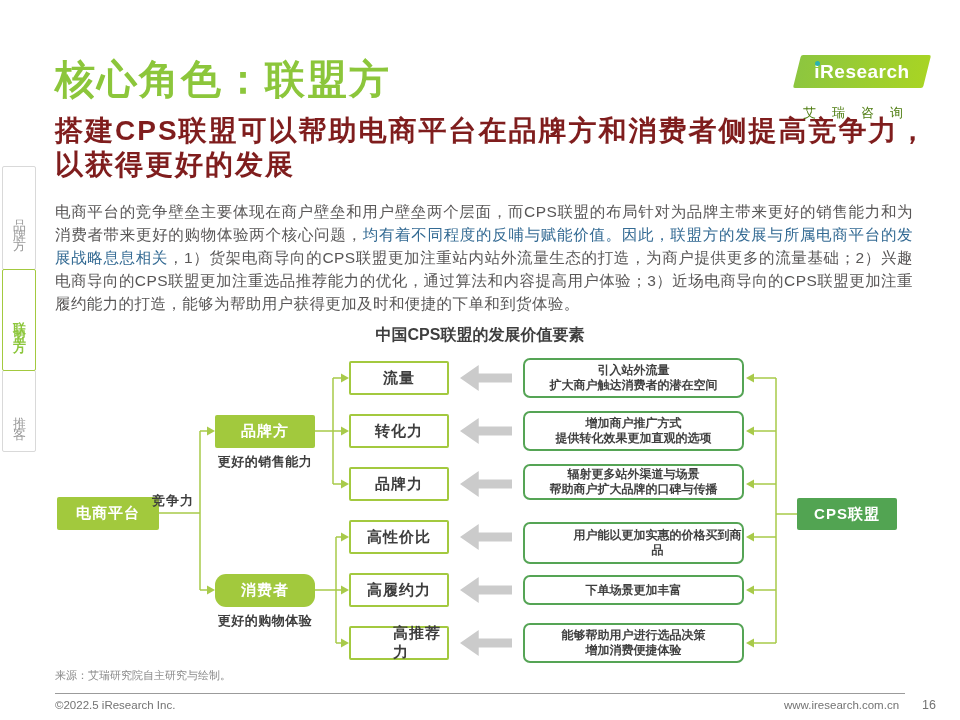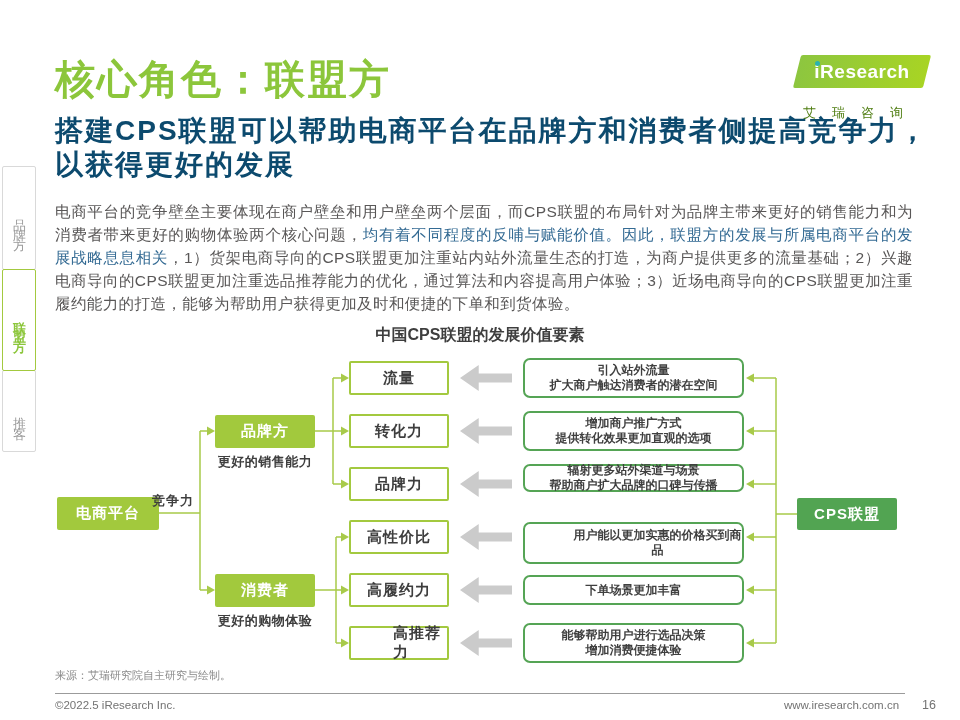--- a/index.html
+++ b/index.html
@@ -7,56 +7,56 @@
   body { font-family:"Liberation Sans","DejaVu Sans",sans-serif; background:#ffffff; position:relative; overflow:hidden; }
   .page { position:absolute; inset:0; width:960px; height:720px; background:#fff; }
 
   
   .title { position:absolute; left:55px; top:52px; font-size:40px; font-weight:700; color:#8cc63b; letter-spacing:2px; }
   .logo-wrap { position:absolute; left:797px; top:55px; width:135px; }
   .logo-band { position:relative; width:130px; height:33px; background:linear-gradient(90deg,#8dc63f,#a8d424); transform:skewX(-14deg); border-radius:2px; }
   .logo-band span { display:block; transform:skewX(14deg); color:#fff; font-weight:700; font-size:19px; text-align:center; line-height:33px; letter-spacing:0.5px; }
   .logo-dot { position:absolute; left:18px; top:6px; width:5px; height:5px; border-radius:50%; background:#2bb3ae; z-index:2; }
   .logo-cn { margin-top:16px; font-size:13px; color:#4d7c0f; letter-spacing:16px; padding-left:6px; white-space:nowrap; }
-  .subtitle { position:absolute; left:55px; top:114px; width:880px; font-size:28px; font-weight:700; color:#0c4a6e; line-height:34px; letter-spacing:2px; }
+  .subtitle { position:absolute; left:55px; top:114px; width:880px; font-size:28px; font-weight:700; color:#7f1d1d; line-height:34px; letter-spacing:2px; }
 
   
   .body-text { position:absolute; left:55px; top:200px; width:858px; font-size:15.5px; line-height:23px; color:#595757; letter-spacing:0.4px; font-weight:500; text-align:justify; }
   .body-text .hl { color:#336a93; }
 
   
   .tabs { position:absolute; left:2px; top:167px; width:34px; }
   .tab { width:34px; border:1px solid #d9d9d9; background:#fff; color:#999; font-size:13px; display:flex; align-items:center; justify-content:center; writing-mode:vertical-lr; text-orientation:upright; letter-spacing:9px; padding:14px 0 5px 0; margin-top:-1px; border-radius:2px; cursor:pointer; }
   .tab.active { border:1px solid #a3c93f; color:#8cc63b; font-weight:700; position:relative; z-index:1; }
   .tab1 { height:104px; } .tab2 { height:102px; } .tab3 { height:82px; }
 
   
   .diagram-title { position:absolute; left:55px; top:325px; width:850px; text-align:center; font-size:16px; font-weight:700; color:#3e3e3e; }
   .diagram { position:absolute; left:0; top:345px; width:960px; height:330px; }
   .connectors { position:absolute; left:0; top:0; width:960px; height:330px; }
 
   .gbox { position:absolute; background:#a2c93d; color:#fff; font-size:15px; font-weight:700; display:flex; align-items:center; justify-content:center; border-radius:2px; letter-spacing:1px; }
   .platform { left:57px; top:152px; width:102px; height:33px; }
   .brand-node { left:215px; top:70px; width:100px; height:33px; }
-  .consumer-node { left:215px; top:229px; width:100px; height:33px; }
+  .consumer-node { left:215px; top:229px; width:100px; height:33px;border-radius:11px; }
   .cps-node { left:797px; top:153px; width:100px; height:32px; background:#52a452; }
 
   .node-caption { position:absolute; width:130px; text-align:center; font-size:13px; font-weight:700; color:#3e3e3e; letter-spacing:0.5px; }
   .brand-caption { left:200px; top:108px; }
   .consumer-caption { left:200px; top:267px; }
   .competitiveness { position:absolute; left:152px; top:147px; font-size:13px; font-weight:700; color:#3e3e3e; letter-spacing:1px; }
 
   .factor { position:absolute; left:349px; width:100px; height:34px; background:#fff; border:2px solid #a3c93f; border-radius:2px; display:flex; align-items:center; justify-content:center; font-size:15px; font-weight:700; color:#3e3e3e; letter-spacing:1px; }
   .f0{top:16px;} .f1{top:69px;} .f2{top:122px;} .f3{top:175px;} .f4{top:228px;} .f5{top:281px;padding-left:42px;}
 
   .blockarrow { position:absolute; left:460px; width:52px; height:26px; background:#cbcbcb; clip-path:polygon(0 50%, 36% 0, 36% 33%, 100% 33%, 100% 67%, 36% 67%, 36% 100%); }
   .a0{top:20px;} .a1{top:73px;} .a2{top:126px;} .a3{top:179px;} .a4{top:232px;} .a5{top:285px;}
 
   .benefit { position:absolute; left:523px; width:221px; background:#fff; border:2px solid #55a455; border-radius:7px; display:flex; flex-direction:column; align-items:center; justify-content:center; font-size:12px; font-weight:600; color:#3f3f3f; line-height:15px; text-align:center; }
-  .b0{top:13px;height:40px;} .b1{top:66px;height:40px;} .b2{top:119px;height:28px;} .b3{top:177px;height:42px;padding-left:48px;} .b4{top:230px;height:30px;} .b5{top:278px;height:40px;}
+  .b0{top:13px;height:40px;} .b1{top:66px;height:40px;} .b2{top:119px;height:36px;} .b3{top:177px;height:42px;padding-left:48px;} .b4{top:230px;height:30px;} .b5{top:278px;height:40px;}
   .benefit .bline:empty { display:none; }
 
   
   .source-note { position:absolute; left:55px; top:668px; font-size:11px; color:#8a8a8a; }
   .footer-rule { position:absolute; left:55px; top:693px; width:850px; height:1px; background:#9b9b9b; }
   .copyright { position:absolute; left:55px; top:699px; font-size:11.5px; color:#737373; }
   .website { position:absolute; left:784px; top:699px; font-size:11.5px; color:#737373;text-align:right; }
   .page-num { position:absolute; left:922px; top:698px; font-size:12.5px; color:#737373; }
 </style>
 </head>

